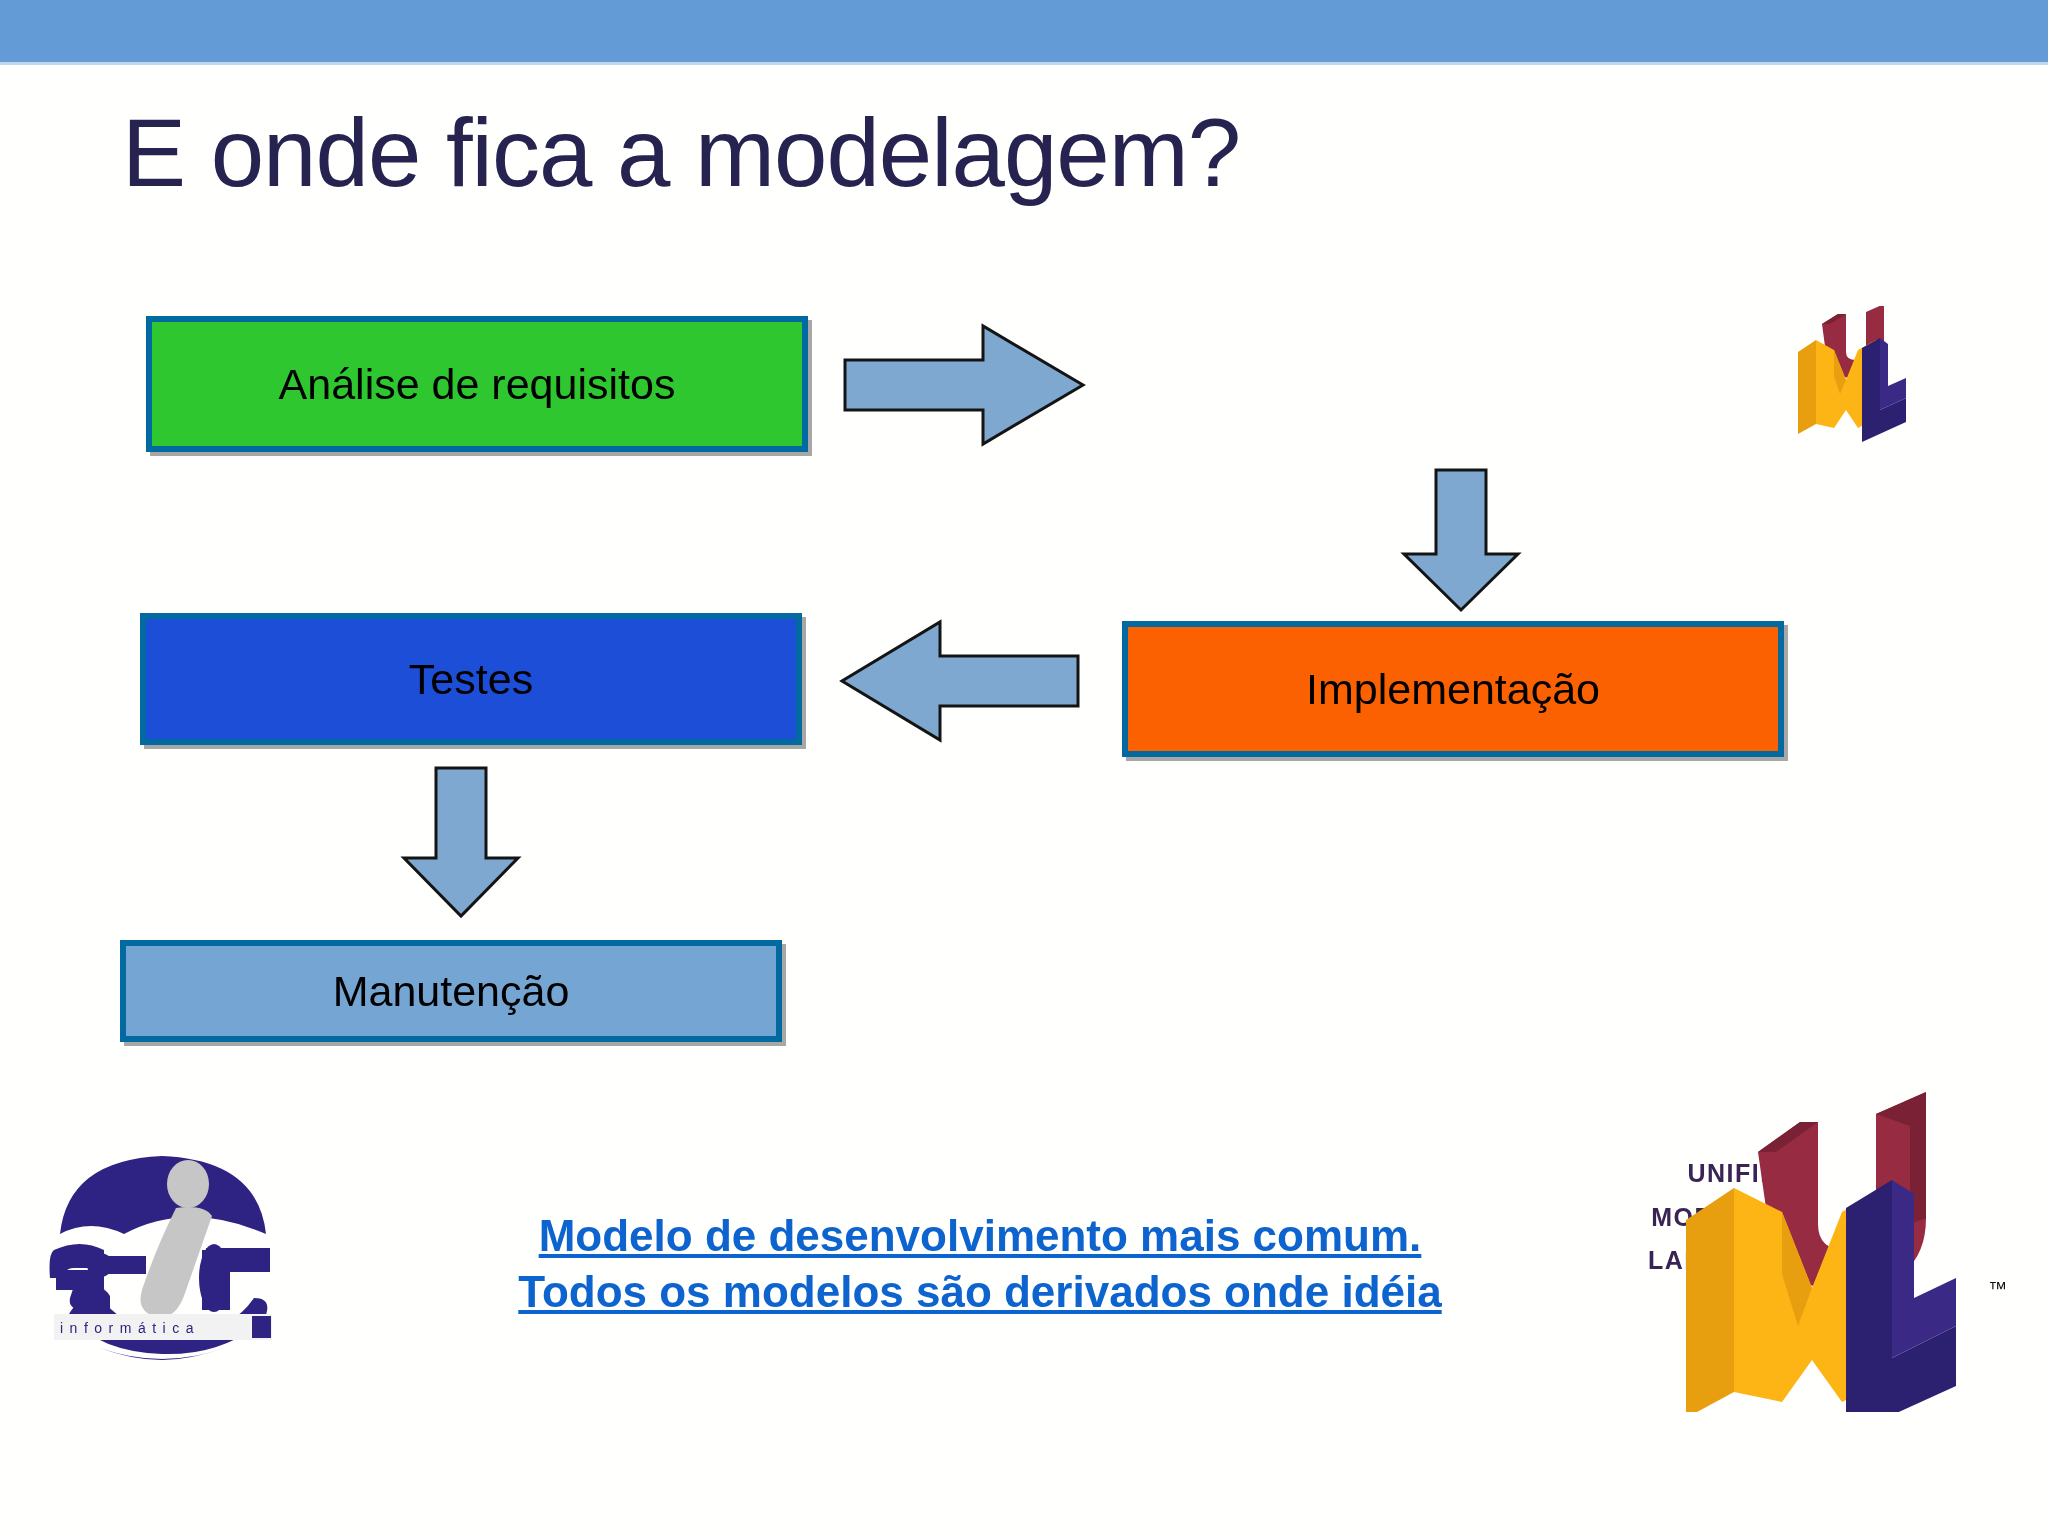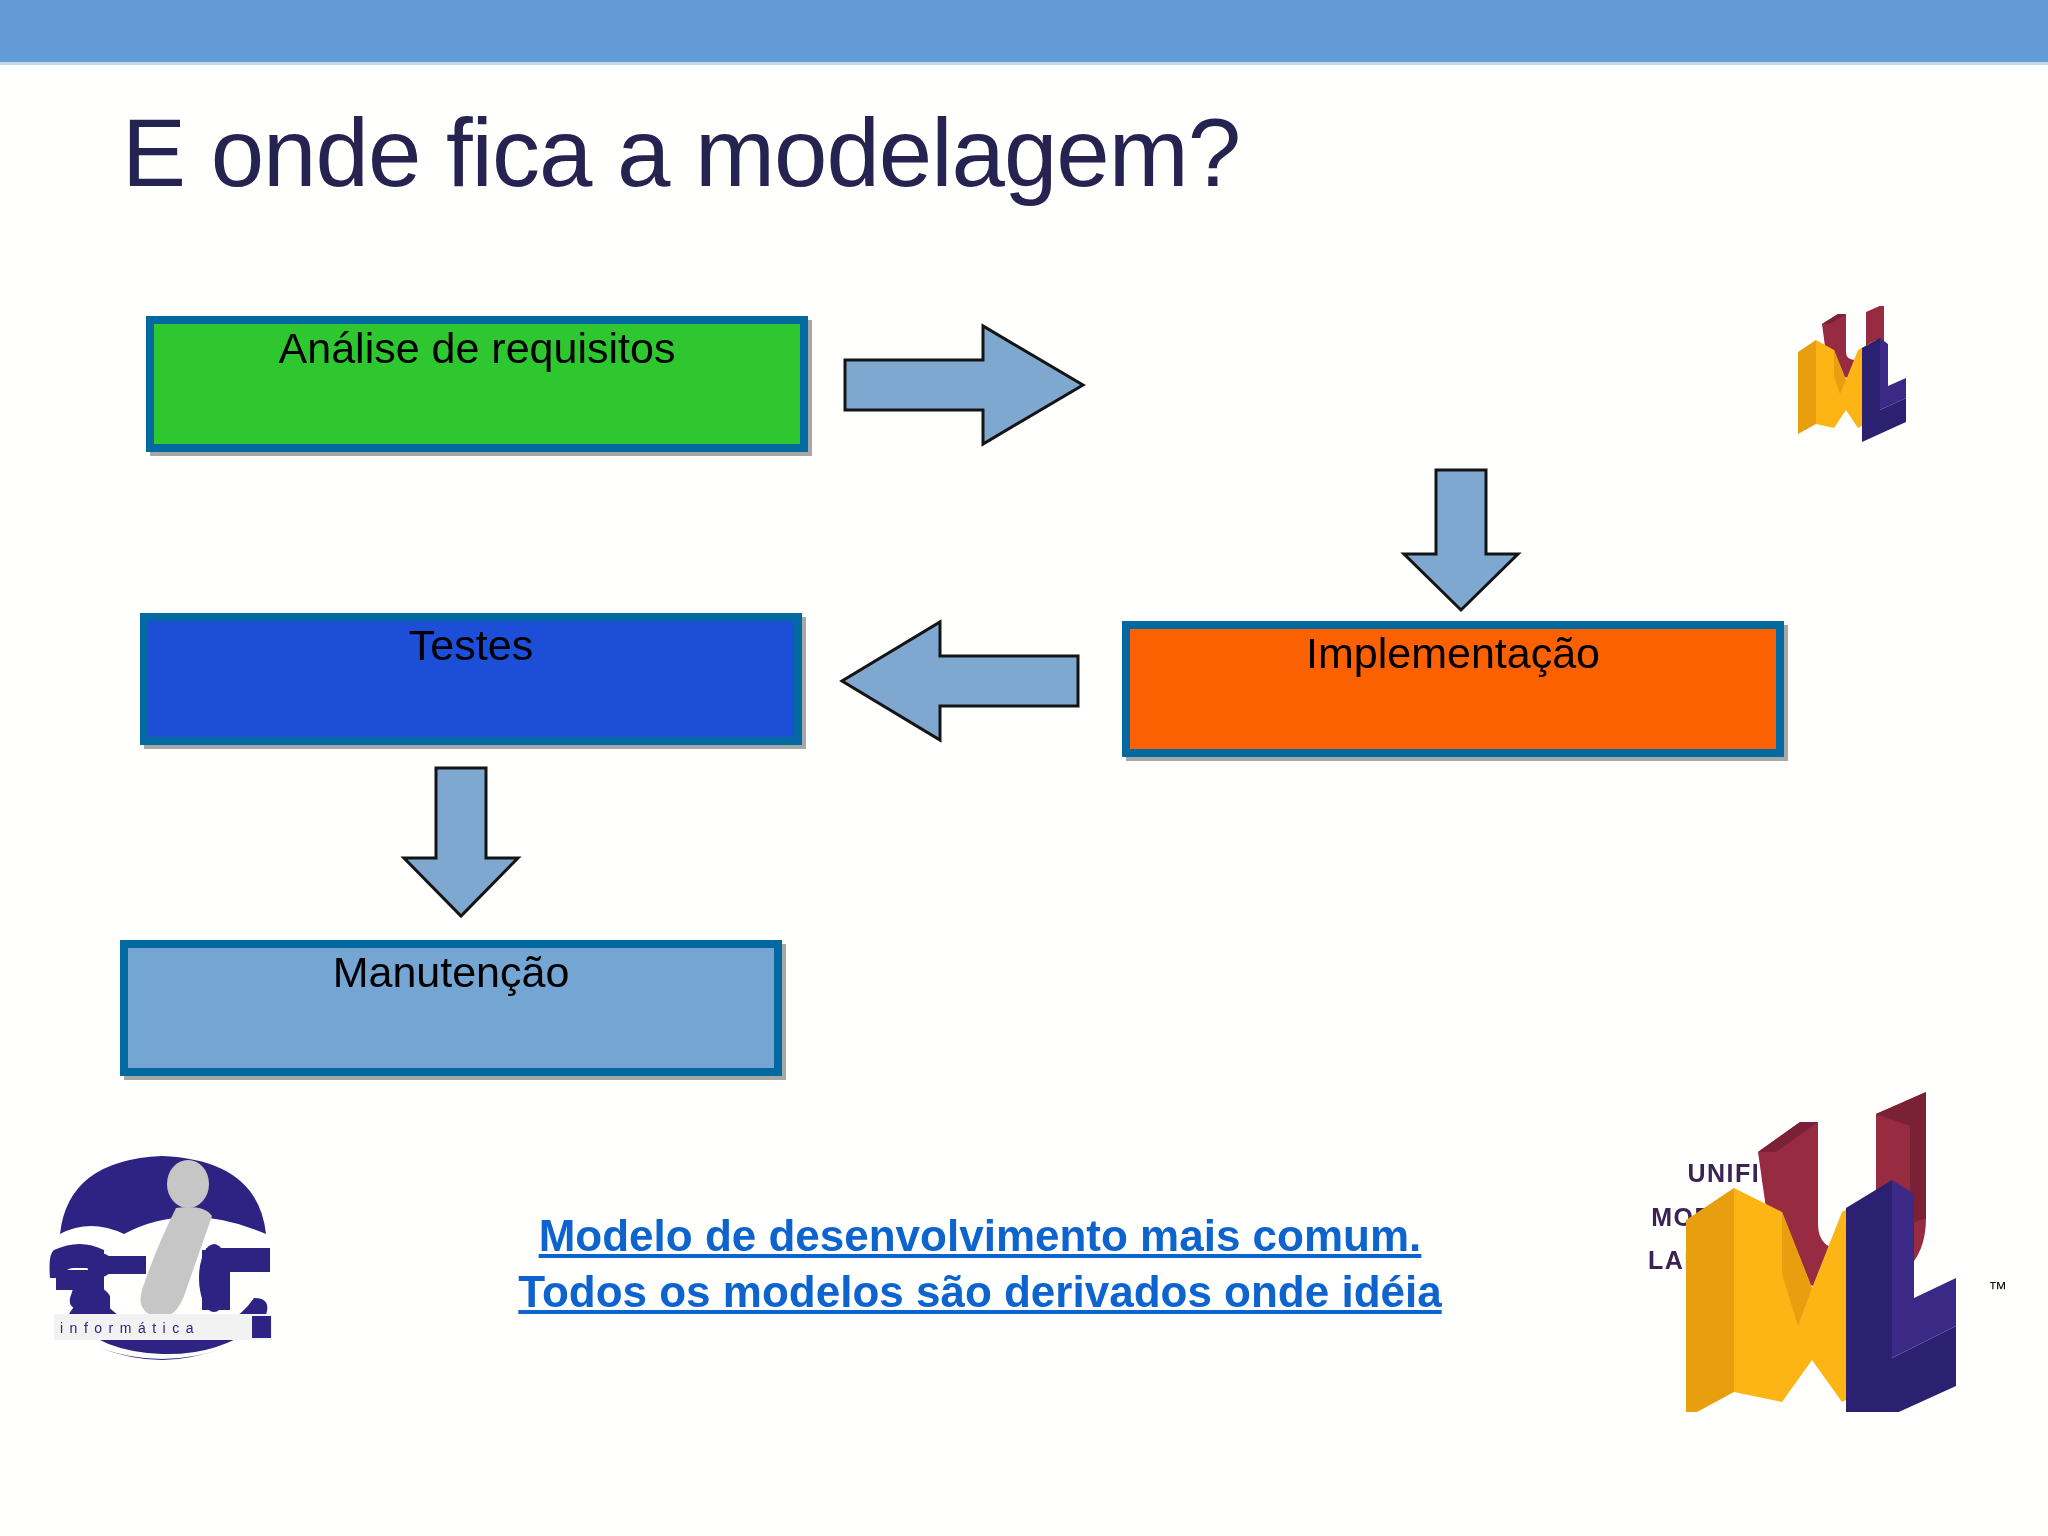--- a/index.html
+++ b/index.html
@@ -29,35 +29,35 @@
     color:#262350;
     font-family:"Liberation Sans", sans-serif;
     font-weight:400;
     letter-spacing:-1px;
     white-space:nowrap;
   }
 
   
   .pbox{
     position:absolute;
-    border:8px solid #0369a1;
+    border:6px solid #0369a1;
     box-shadow:4px 4px 0 rgba(60,60,60,.45);
-    display:flex;justify-content:center;
+    display:flex;align-items:center;justify-content:center;
     box-sizing:border-box;
   }
   .pbox span{
     font-size:43px;color:#000000;
     font-family:"Liberation Sans", sans-serif;
     white-space:nowrap;
   }
   .box-analise  {left:146px; top:316px; width:662px; height:136px; background:#2FC72F;}
   .box-modelagem{left:1122px;top:316px; width:662px; height:136px; background:#35CCFA;}
   .box-testes   {left:140px; top:613px; width:662px; height:132px; background:#1d4ed8;}
   .box-implem   {left:1122px;top:613px; width:662px; height:136px; background:#FB6100;margin-top:8px;}
-  .box-manuten  {left:120px; top:940px; width:662px; height:136px; background:#74A5D3;}
+  .box-manuten  {left:120px; top:940px; width:662px; height:102px; background:#74A5D3;}
 
   
   .arrow{position:absolute;}
   .arrow svg{display:block;overflow:visible;}
   .ar-right { left:845px;  top:324px; }
   .ar-down-1{ left:1400px; top:470px; }
   .ar-left  { left:840px;  top:620px; }
   .ar-down-2{ left:400px;  top:768px; }
 
   

